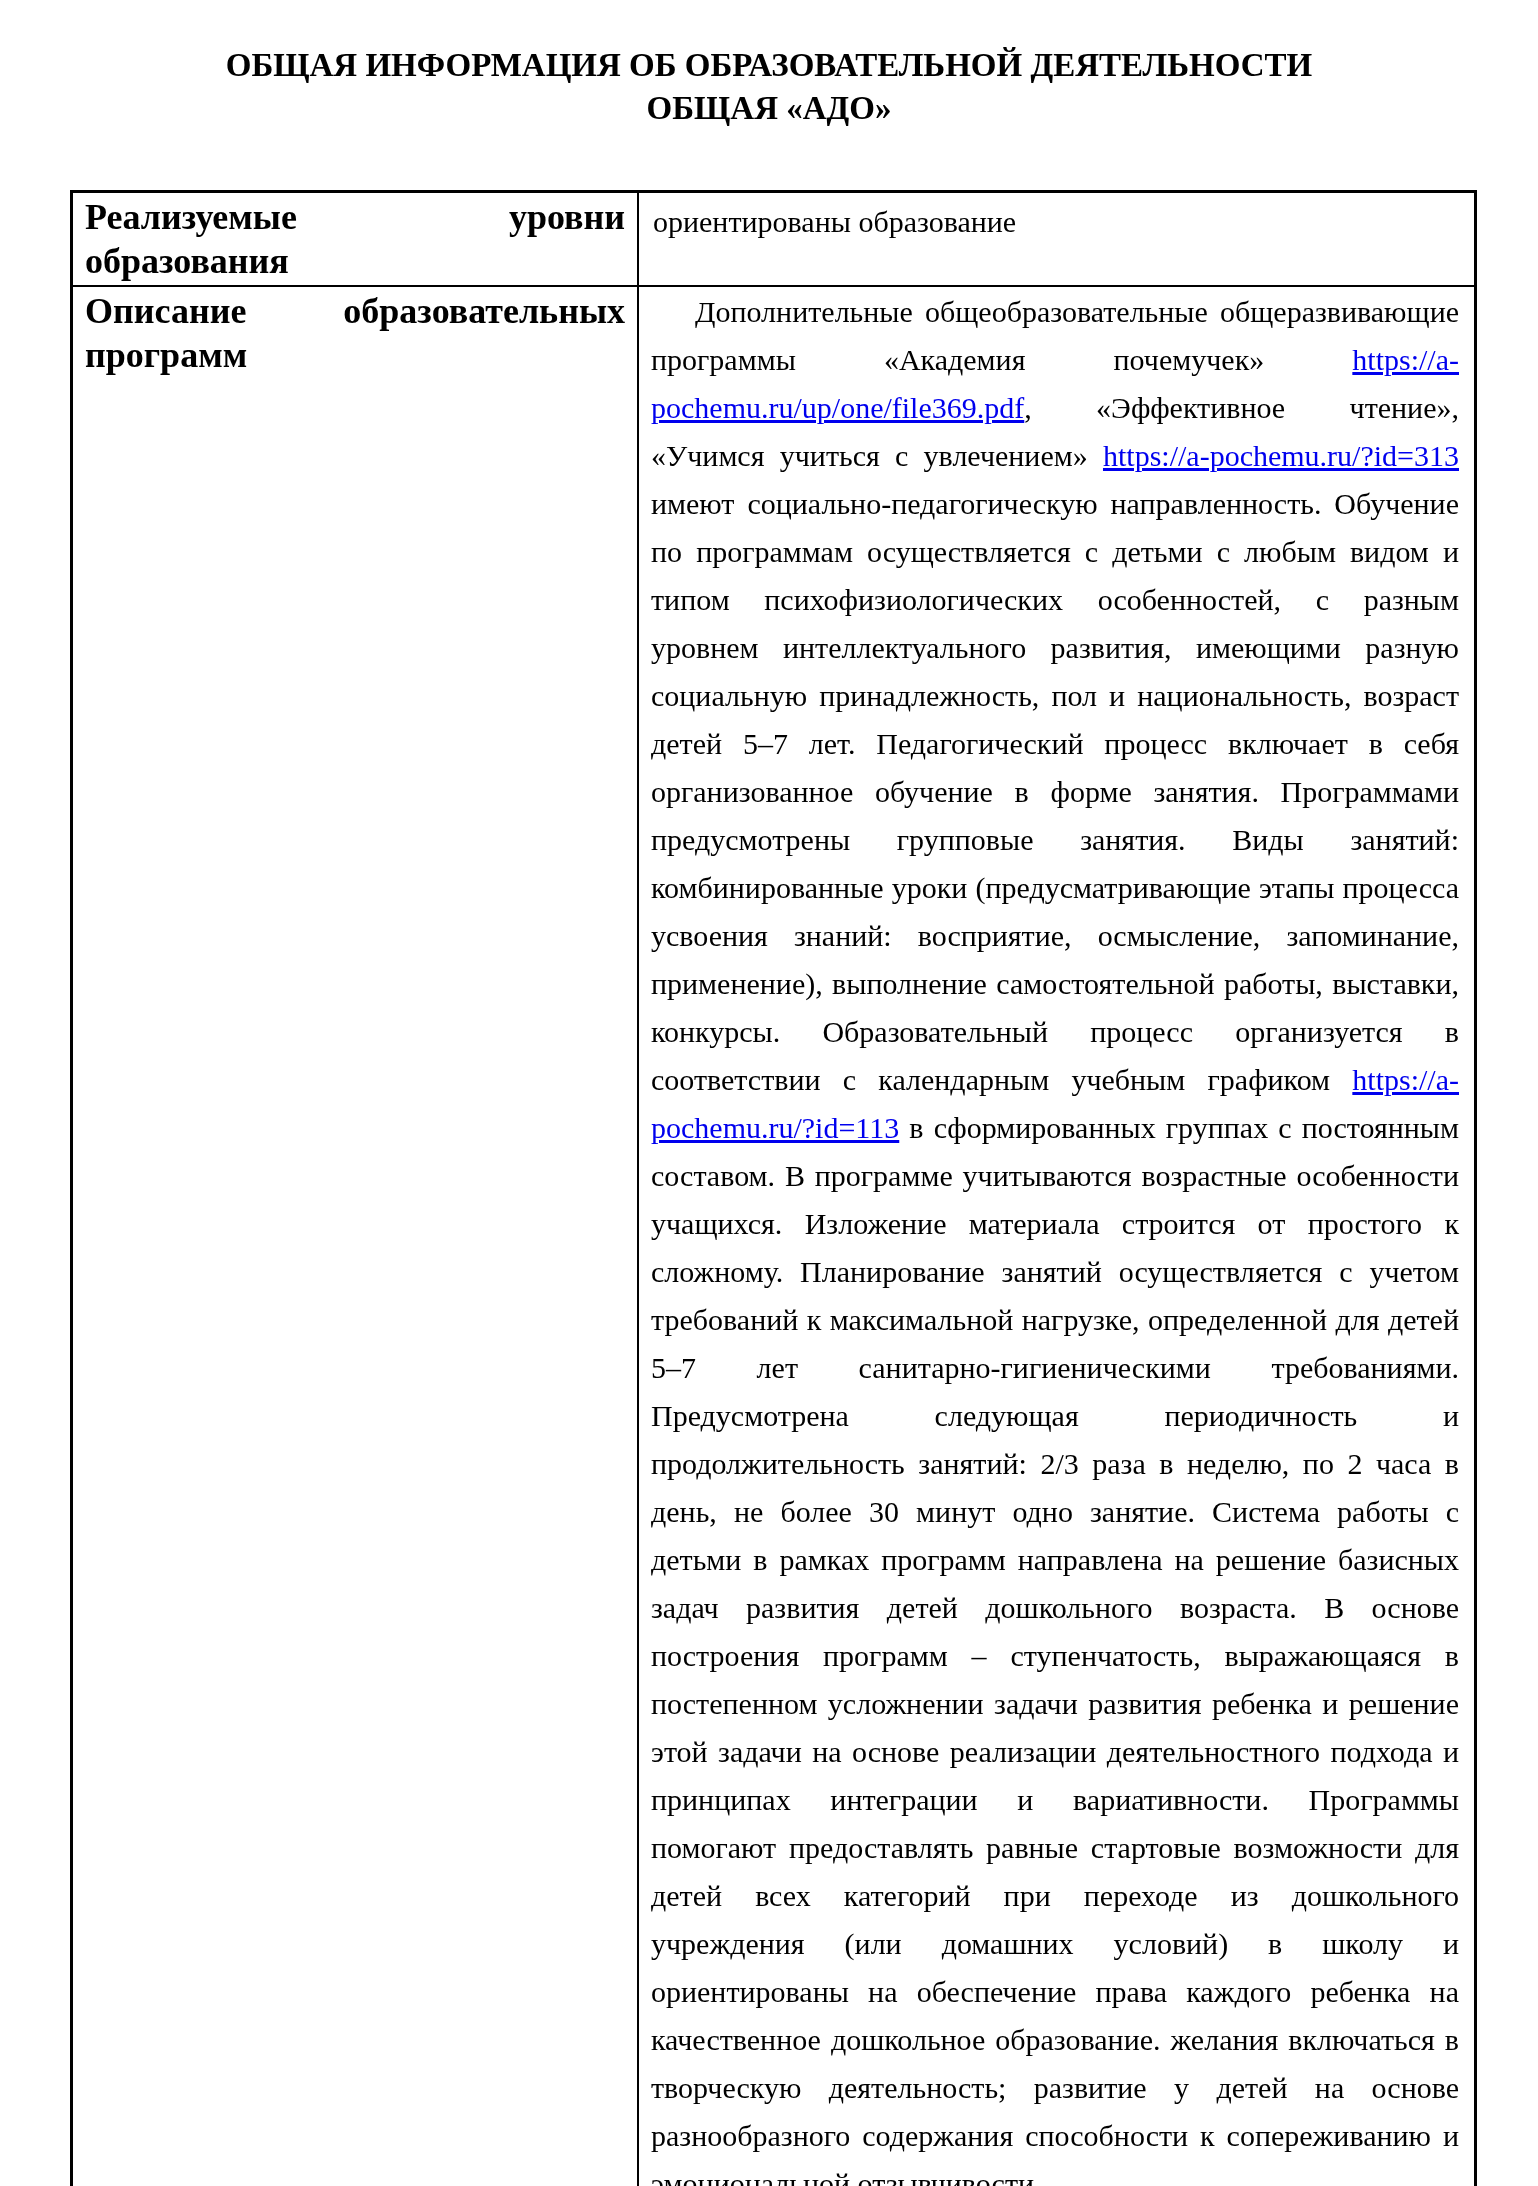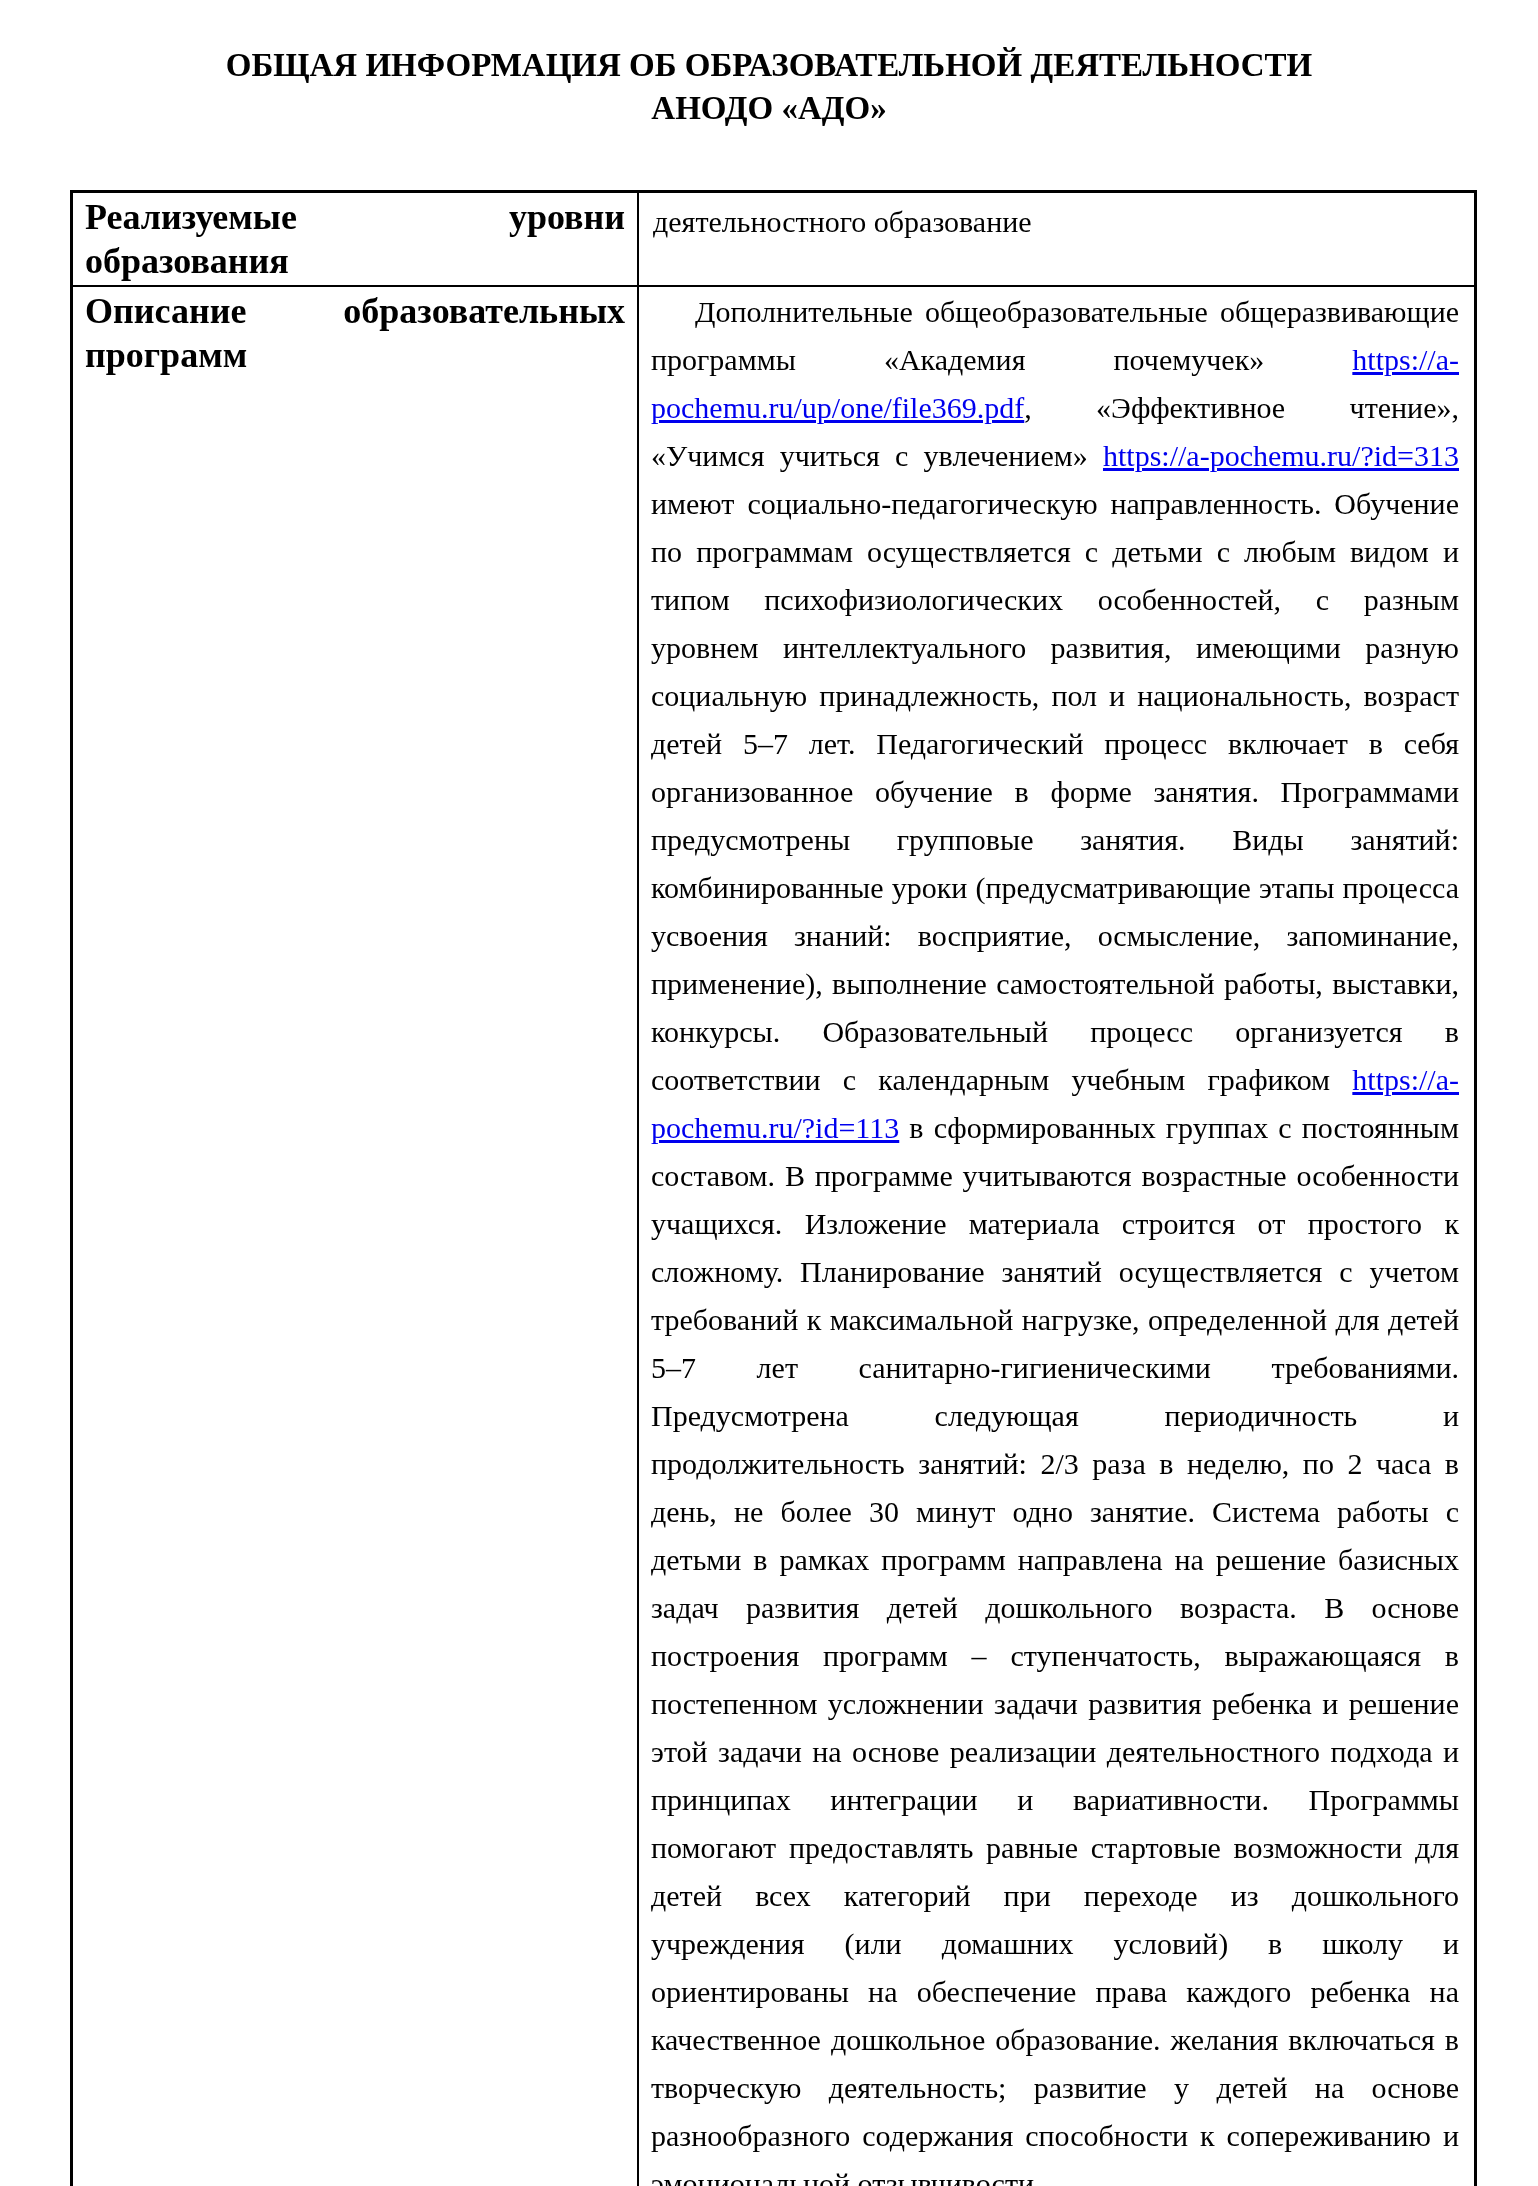--- a/index.html
+++ b/index.html
@@ -69,28 +69,28 @@
     overflow-wrap:break-word;
   }
 </style>
 </head>
 <body>
 
 <div class="page">
 
   <h1 class="doc-title">
     <span>ОБЩАЯ ИНФОРМАЦИЯ ОБ ОБРАЗОВАТЕЛЬНОЙ ДЕЯТЕЛЬНОСТИ</span><br>
-    <span>АНОДО «АДО»</span>
+    <span>ОБЩАЯ «АДО»</span>
   </h1>
 
   <table class="info-table">
     <tbody>
       <tr class="short-row">
         <td class="cell-label">Реализуемые уровни образования</td>
-        <td class="cell-value">деятельностного образование</td>
+        <td class="cell-value">ориентированы образование</td>
       </tr>
       <tr>
         <td class="cell-label">Описание образовательных программ</td>
         <td class="cell-desc">
             <p class="para"><span>Дополнительные общеобразовательные общеразвивающие программы «Академия почемучек» </span><a class="doclink" href="#">https://a-pochemu.ru/up/one/file369.pdf</a><span>, «Эффективное чтение», «Учимся учиться с увлечением» </span><a class="doclink" href="#">https://a-pochemu.ru/?id=313</a><span> имеют социально-педагогическую направленность. Обучение по программам осуществляется с детьми с любым видом и типом психофизиологических особенностей, с разным уровнем интеллектуального развития, имеющими разную социальную принадлежность, пол и национальность, возраст детей 5–7 лет. Педагогический процесс включает в себя организованное обучение в форме занятия. Программами предусмотрены групповые занятия. Виды занятий: комбинированные уроки (предусматривающие этапы процесса усвоения знаний: восприятие, осмысление, запоминание, применение), выполнение самостоятельной работы, выставки, конкурсы. Образовательный процесс организуется в соответствии с календарным учебным графиком </span><a class="doclink" href="#">https://a-pochemu.ru/?id=113</a><span> в сформированных группах с постоянным составом. В программе учитываются возрастные особенности учащихся. Изложение материала строится от простого к сложному. Планирование занятий осуществляется с учетом требований к максимальной нагрузке, определенной для детей 5–7 лет санитарно-гигиеническими требованиями. Предусмотрена следующая периодичность и продолжительность занятий: 2/3 раза в неделю, по 2 часа в день, не более 30 минут одно занятие. Система работы с детьми в рамках программ направлена на решение базисных задач развития детей дошкольного возраста. В основе построения программ – ступенчатость, выражающаяся в постепенном усложнении задачи развития ребенка и решение этой задачи на основе реализации деятельностного подхода и принципах интеграции и вариативности. Программы помогают предоставлять равные стартовые возможности для детей всех категорий при переходе из дошкольного учреждения (или домашних условий) в школу и ориентированы на обеспечение права каждого ребенка на качественное дошкольное образование. желания включаться в творческую деятельность; развитие у детей на основе разнообразного содержания способности к сопереживанию и эмоциональной отзывчивости.</span></p>
           </td>
       </tr>
     </tbody>
   </table>
 

